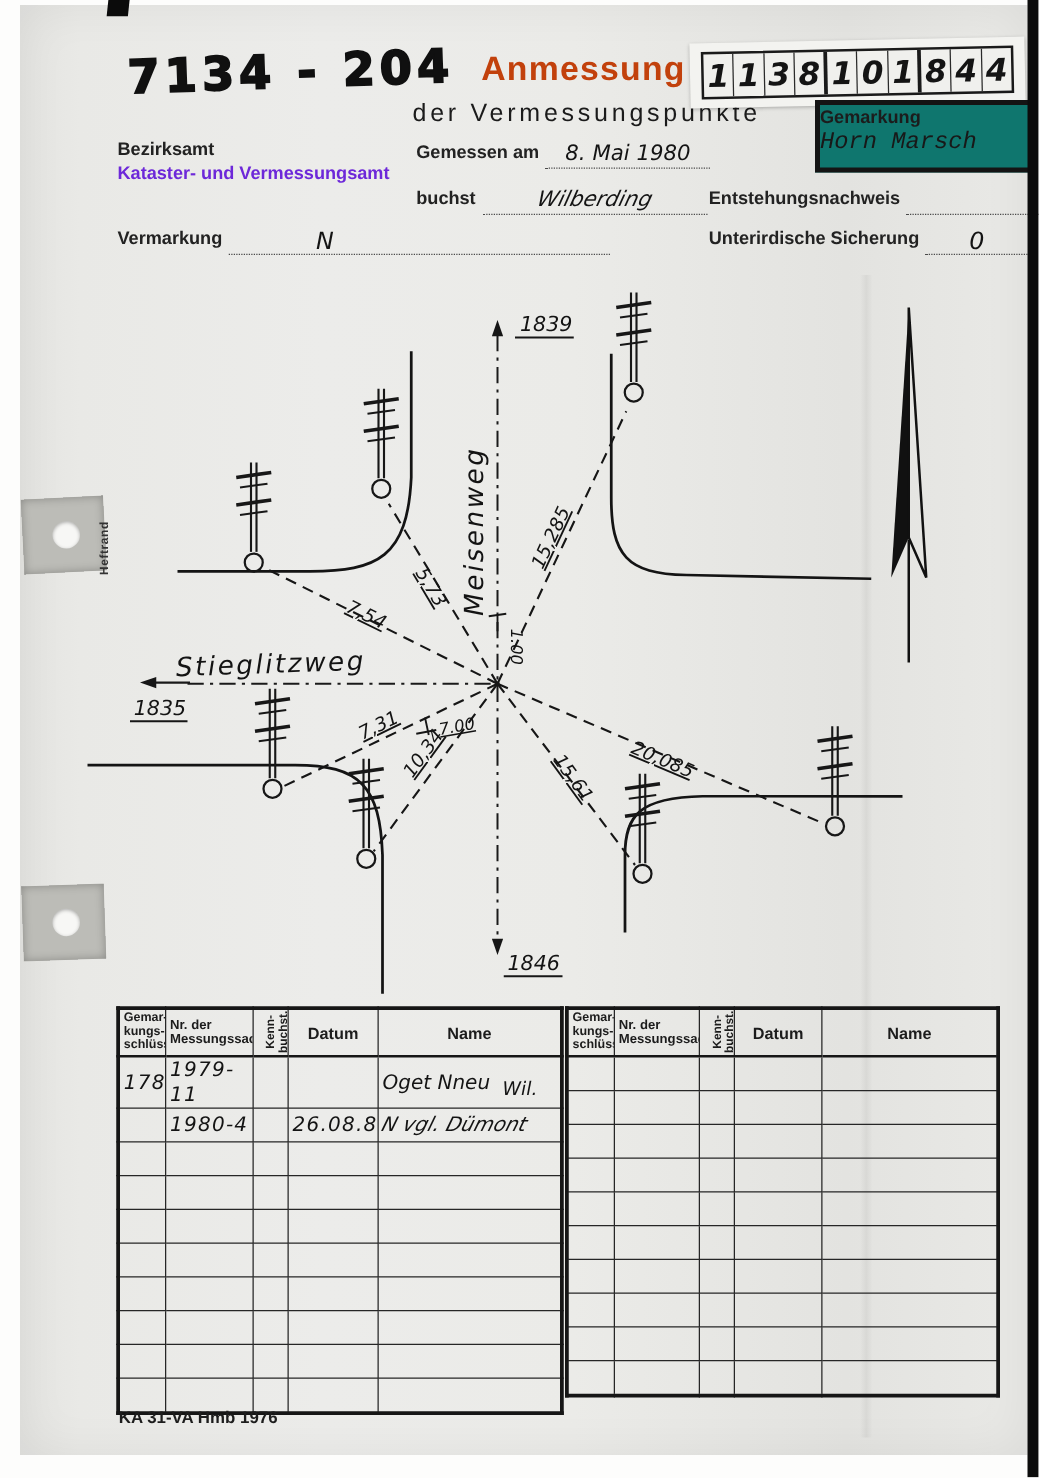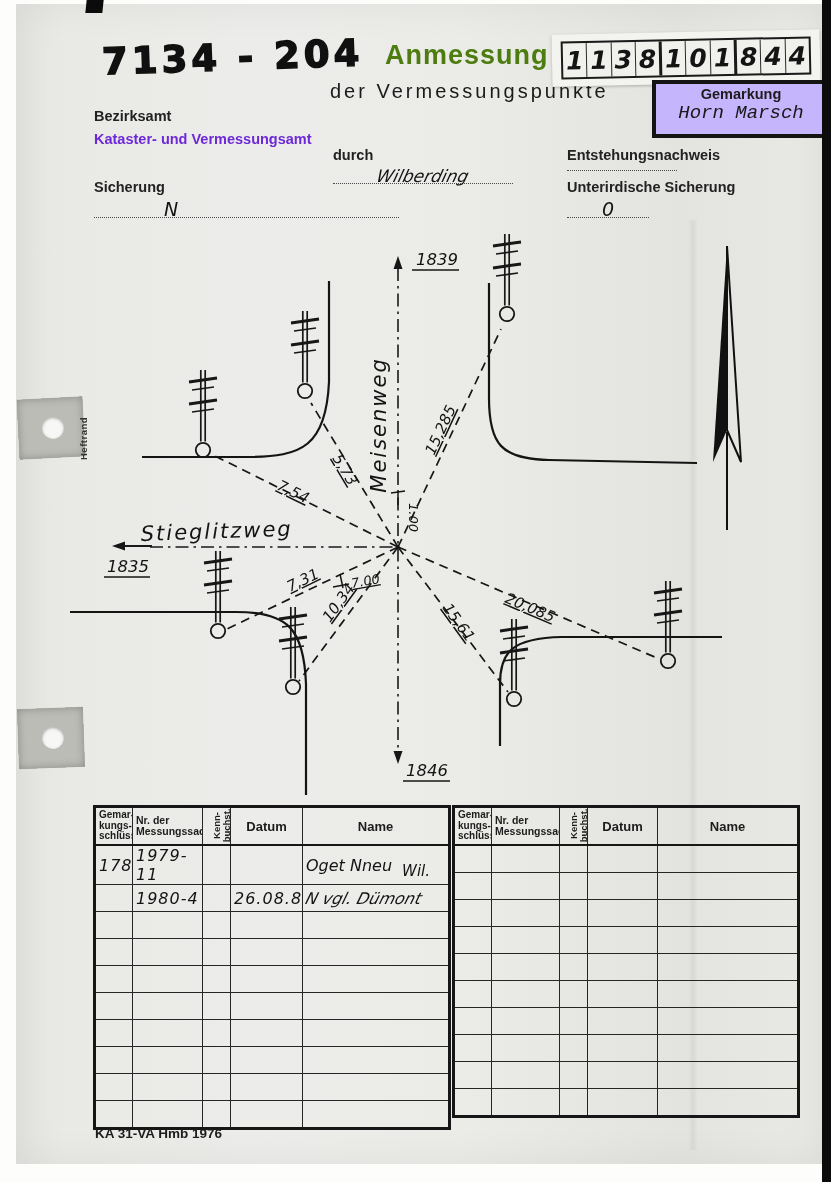--- a/index.html
+++ b/index.html
@@ -15,37 +15,37 @@
   .punch-tab{position:absolute;left:18px;width:66px;height:60px;background:#bcbcb7;
              box-shadow:inset 0 0 8px rgba(0,0,0,0.28);}
   .punch-tab .hole{position:absolute;left:24px;top:19px;width:22px;height:22px;border-radius:50%;
                    background:#f7f7f5;box-shadow:inset 0 1px 3px rgba(0,0,0,0.3);}
   .margin-note{position:absolute;left:78px;top:460px;font-size:9.5px;font-weight:700;color:#333;
                transform:rotate(-90deg);transform-origin:left top;letter-spacing:0.5px;}
   
   .doc-number{position:absolute;left:102px;top:36px;font-family:"DejaVu Sans",sans-serif;
               font-size:37px;font-weight:800;letter-spacing:4px;color:#101010;
               transform:rotate(-2deg);-webkit-text-stroke:1.5px #101010;}
-  .title{position:absolute;left:385px;top:40px;font-size:27px;font-weight:600;letter-spacing:1px;color:#4d7c0f;}
+  .title{position:absolute;left:385px;top:40px;font-size:27px;font-weight:600;letter-spacing:1px;color:#c2410c;}
   .subtitle{position:absolute;left:330px;top:80px;font-size:20px;font-weight:500;letter-spacing:3px;color:#1b1b1b;}
   .stamp{position:absolute;left:552px;top:32px;width:268px;height:52px;background:#f3f3f0;
          transform:rotate(-1.2deg);box-shadow:0 1px 3px rgba(0,0,0,0.25);padding:0;}
   .stamp .cells{position:absolute;left:9px;top:7px;right:9px;bottom:7px;border:2.5px solid #1a1a1a;
                 display:flex;background:#f0f0ed;}
   .stamp .cell{flex:1;border-right:1.5px solid #2a2a2a;display:flex;align-items:center;justify-content:center;
                font-family:"DejaVu Sans",sans-serif;font-style:italic;font-weight:700;font-size:25px;color:#141414;}
   .stamp .cell.group{border-right:3px solid #1a1a1a;}
   .stamp .cell:last-child{border-right:none;}
   .gem-box{position:absolute;left:652px;top:80px;width:170px;height:50px;border:4px solid #141414;
-           background:#c4b5fd;text-align:center;}
+           background:#0f766e;}
   .gem-box .lbl{font-size:14.5px;font-weight:700;margin-top:2px;}
   .gem-box .val{font-family:Liberation Mono, monospace;font-style:italic;font-size:19px;margin-top:0px;color:#181818;}
   
-  .field{position:absolute;display:flex;align-items:flex-start;height:24px;font-size:14.5px;font-weight:700;
-         color:#222;white-space:nowrap;flex-direction:column;}
+  .field{position:absolute;display:flex;align-items:center;height:24px;font-size:14.5px;font-weight:700;
+         color:#222;white-space:nowrap;}
   .field .lbl{margin-right:5px;}
   .leader{display:inline-block;border-bottom:1.6px dotted #4a4a4a;text-align:center;height:24px;}
   .hw{font-family:"DejaVu Sans",sans-serif;font-style:italic;font-weight:400;color:#141414;}
   .leader .hw{font-size:17px;position:relative;top:3px;}
   .script{display:inline-block;transform:skewX(-14deg);font-size:19px;}
   .plain-label{position:absolute;font-size:14.5px;font-weight:700;color:#6d28d9;}
   
   .sketch{position:absolute;left:0;top:230px;}
   .sketch text{font-family:"DejaVu Sans",sans-serif;font-style:italic;fill:#131313;}
   .sketch .mlabel{font-size:15px;text-decoration:underline;}
@@ -107,30 +107,34 @@
 
   <div class="gem-box">
     <div class="lbl">Gemarkung</div>
     <div class="val hw">Horn Marsch</div>
   </div>
 
   <div class="field" style="left:94px;top:108px;">
     <span class="lbl">Bezirksamt</span>
   </div>
   <div class="plain-label" style="left:94px;top:131px;">Kataster- und Vermessungsamt</div>
+  <div class="field" style="left:333px;top:110px;">
+    <span class="lbl">Gemessen am</span>
+    <span class="leader" style="width:132px;"><span class="hw">8. Mai 1980</span></span>
+  </div>
   <div class="field" style="left:333px;top:147px;">
-    <span class="lbl">durch</span>
+    <span class="lbl">buchst</span>
     <span class="leader" style="width:180px;"><span class="hw script">Wilberding</span></span>
   </div>
   <div class="field" style="left:567px;top:147px;">
     <span class="lbl">Entstehungsnachweis</span>
     <span class="leader" style="width:110px;"><span class="hw"></span></span>
   </div>
   <div class="field" style="left:94px;top:179px;">
-    <span class="lbl">Sicherung</span>
+    <span class="lbl">Vermarkung</span>
     <span class="leader" style="width:305px;text-align:left;"><span class="hw" style="margin-left:70px;font-size:19px;">N</span></span>
   </div>
   <div class="field" style="left:567px;top:179px;">
     <span class="lbl">Unterirdische Sicherung</span>
     <span class="leader" style="width:82px;"><span class="hw" style="font-size:19px;">0</span></span>
   </div>
 
   <svg class="sketch" width="831" height="580" viewBox="0 230 831 580">
     <defs>
       <g id="pole" stroke="#171717" fill="none">

